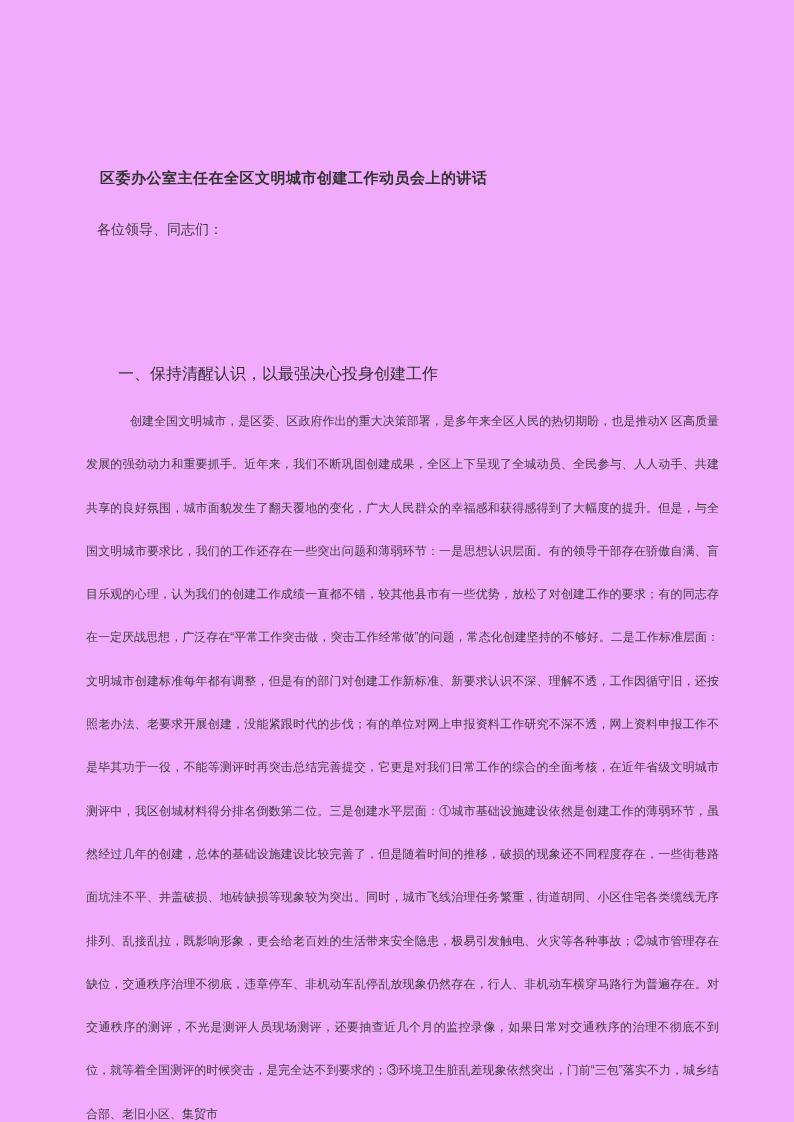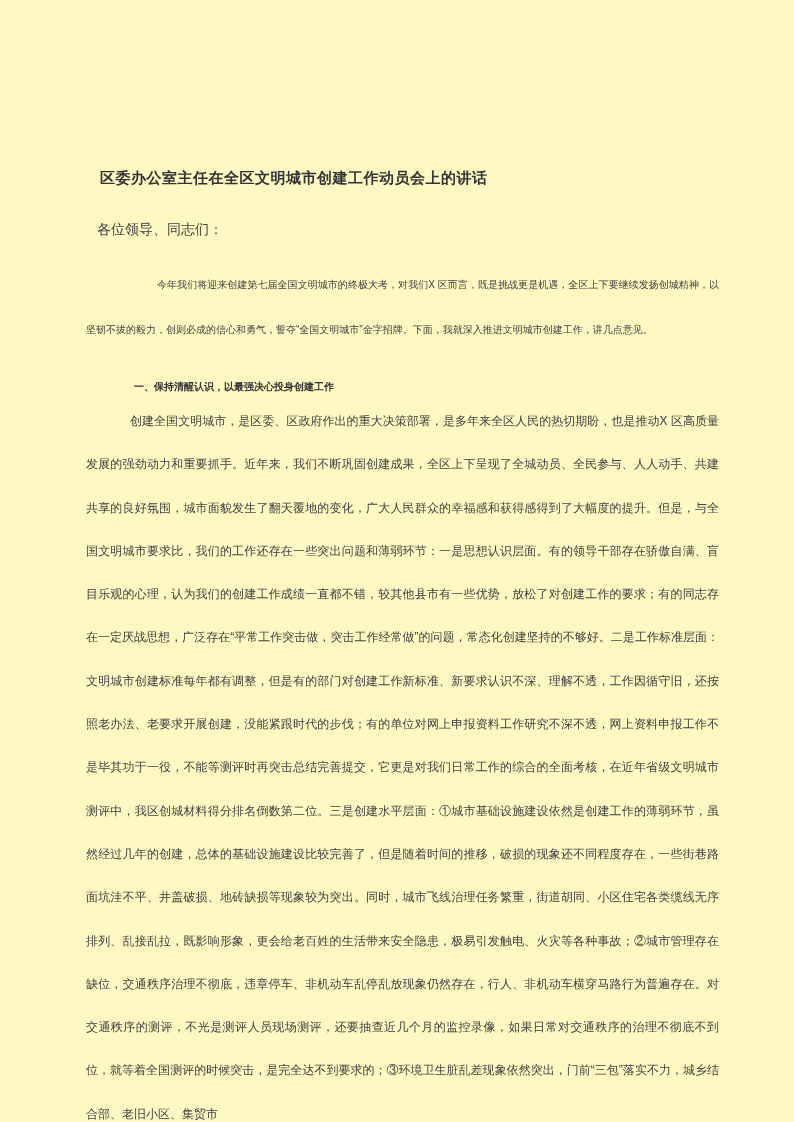--- a/index.html
+++ b/index.html
@@ -4,21 +4,21 @@
 <style>
   html, body {
     margin: 0;
     padding: 0;
     background: #ffffff;
   }
   .page {
     position: relative;
     width: 794px;
     height: 1122px;
-    background: #fef9c3;
+    background: #f0abfc;
     overflow: hidden;
     font-family: "Liberation Sans", sans-serif;
   }
   .doc-title {
     position: absolute;
     left: 100px;
     top: 169px;
     margin: 0;
     font-size: 15px;
     font-weight: bold;
@@ -44,23 +44,23 @@
     font-size: 10px;
     line-height: 45px;
     color: #404040;
     text-align: justify;
     text-indent: 71px;
   }
   .section-heading {
     position: absolute;
     left: 118px;
     top: 364px;
-    margin: 16px;
-    font-size: 10px;
-    font-weight: bold;
+    margin: 0;
+    font-size: 16px;
+    font-weight: normal;
     color: #333333;
     white-space: nowrap;
   }
   .section-body {
     position: absolute;
     left: 86px;
     top: 400px;
     width: 633px;
     margin: 0;
     font-size: 12px;
@@ -71,18 +71,17 @@
   }
 </style>
 </head>
 <body>
 
 <div class="page">
   <h1 class="doc-title">区委办公室主任在全区文明城市创建工作动员会上的讲话</h1>
 
   <p class="salutation">各位领导、同志们：</p>
 
-  <p class="intro">今年我们将迎来创建第七届全国文明城市的终极大考，对我们X 区而言，既是挑战更是机遇，全区上下要继续发扬创城精神，以坚韧不拔的毅力，创则必成的信心和勇气，誓夺“全国文明城市”金字招牌。下面，我就深入推进文明城市创建工作，讲几点意见。</p>
 
   <h2 class="section-heading">一、保持清醒认识，以最强决心投身创建工作</h2>
 
   <p class="section-body">创建全国文明城市，是区委、区政府作出的重大决策部署，是多年来全区人民的热切期盼，也是推动X 区高质量发展的强劲动力和重要抓手。近年来，我们不断巩固创建成果，全区上下呈现了全城动员、全民参与、人人动手、共建共享的良好氛围，城市面貌发生了翻天覆地的变化，广大人民群众的幸福感和获得感得到了大幅度的提升。但是，与全国文明城市要求比，我们的工作还存在一些突出问题和薄弱环节：一是思想认识层面。有的领导干部存在骄傲自满、盲目乐观的心理，认为我们的创建工作成绩一直都不错，较其他县市有一些优势，放松了对创建工作的要求；有的同志存在一定厌战思想，广泛存在“平常工作突击做，突击工作经常做”的问题，常态化创建坚持的不够好。二是工作标准层面：文明城市创建标准每年都有调整，但是有的部门对创建工作新标准、新要求认识不深、理解不透，工作因循守旧，还按照老办法、老要求开展创建，没能紧跟时代的步伐；有的单位对网上申报资料工作研究不深不透，网上资料申报工作不是毕其功于一役，不能等测评时再突击总结完善提交，它更是对我们日常工作的综合的全面考核，在近年省级文明城市测评中，我区创城材料得分排名倒数第二位。三是创建水平层面：①城市基础设施建设依然是创建工作的薄弱环节，虽然经过几年的创建，总体的基础设施建设比较完善了，但是随着时间的推移，破损的现象还不同程度存在，一些街巷路面坑洼不平、井盖破损、地砖缺损等现象较为突出。同时，城市飞线治理任务繁重，街道胡同、小区住宅各类缆线无序排列、乱接乱拉，既影响形象，更会给老百姓的生活带来安全隐患，极易引发触电、火灾等各种事故；②城市管理存在缺位，交通秩序治理不彻底，违章停车、非机动车乱停乱放现象仍然存在，行人、非机动车横穿马路行为普遍存在。对交通秩序的测评，不光是测评人员现场测评，还要抽查近几个月的监控录像，如果日常对交通秩序的治理不彻底不到位，就等着全国测评的时候突击，是完全达不到要求的；③环境卫生脏乱差现象依然突出，门前“三包”落实不力，城乡结合部、老旧小区、集贸市</p>
 </div>
 
 </body></html>

